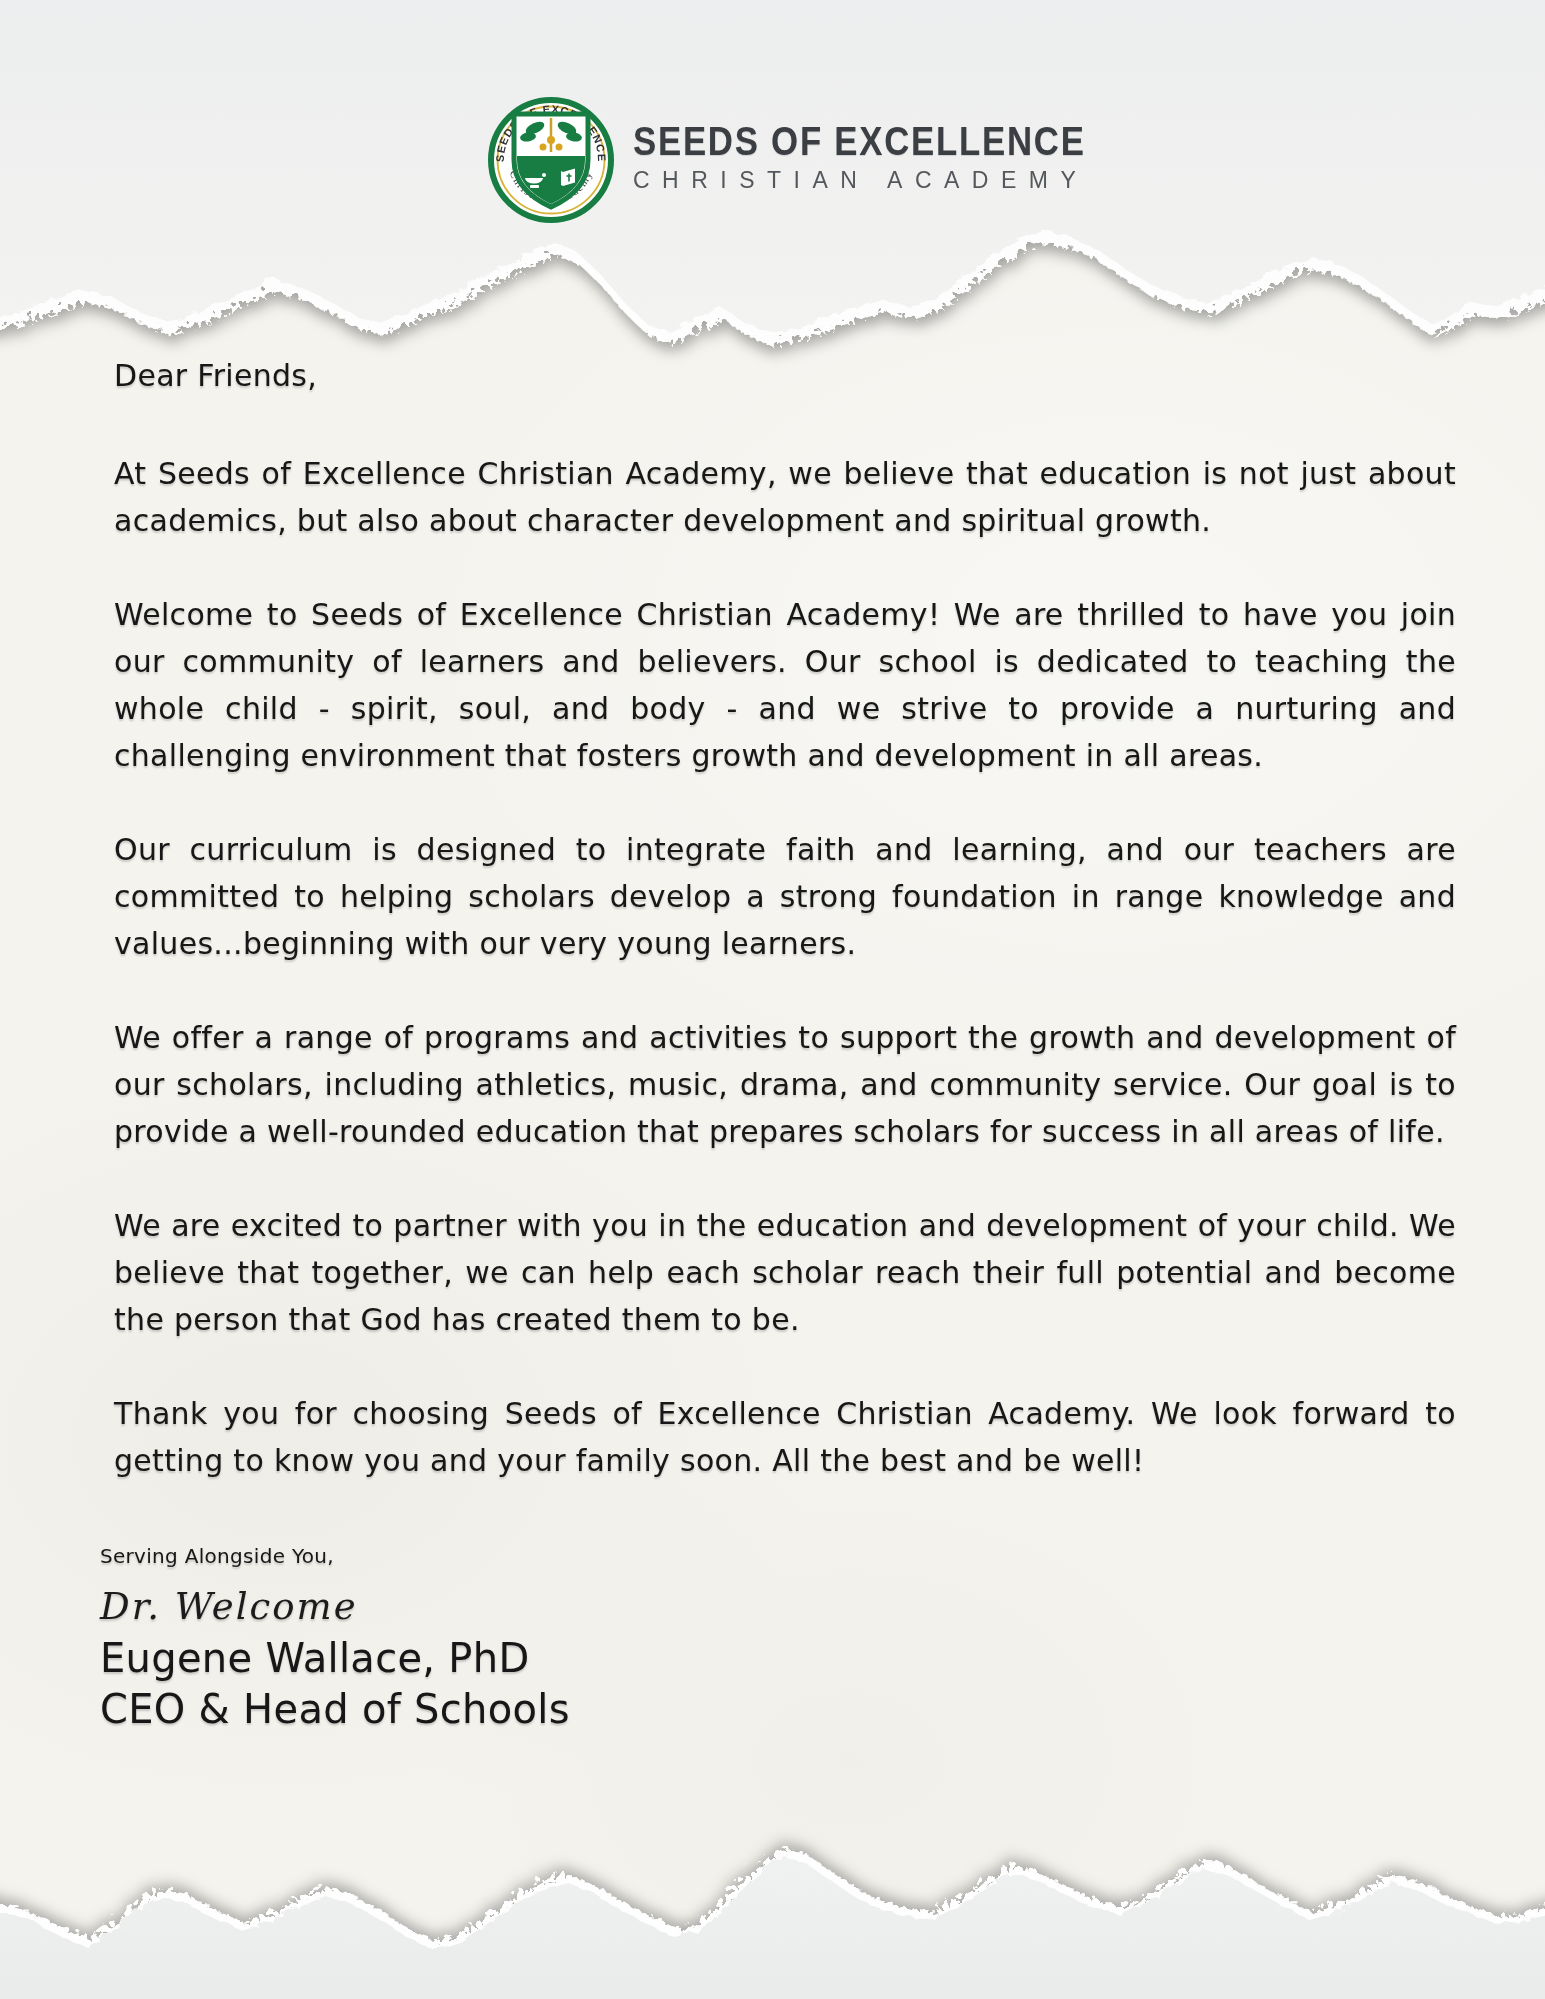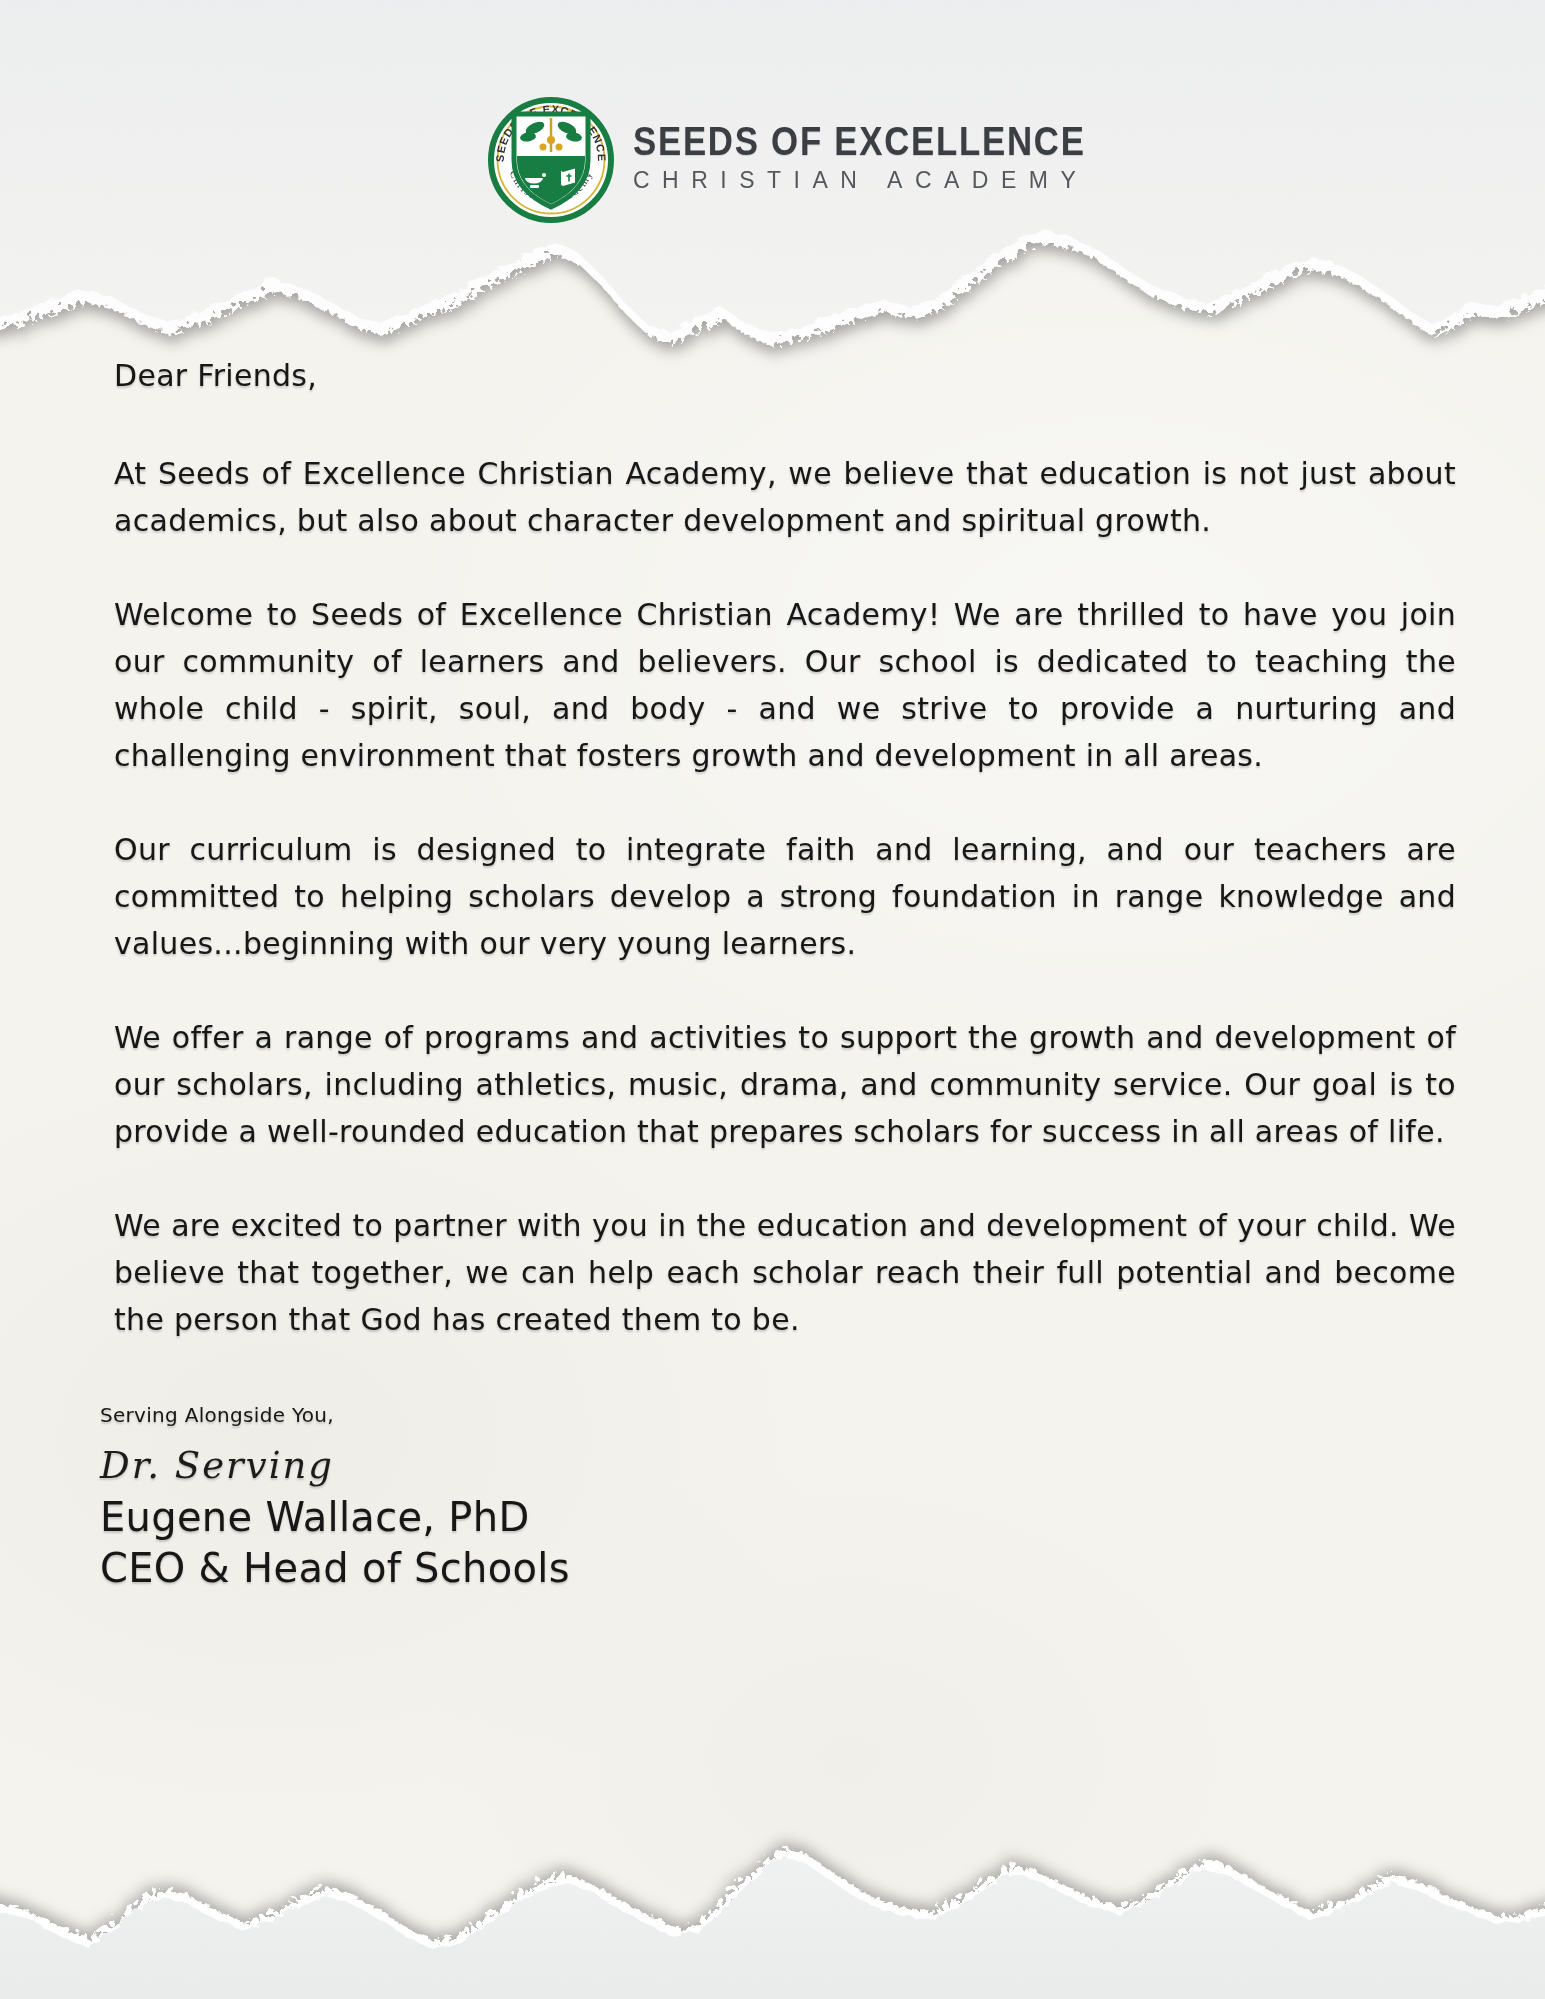--- a/index.html
+++ b/index.html
@@ -54,23 +54,24 @@
 
 <div class="paper"></div>
 
 <main class="letter-body">
   <p class="salutation">Dear Friends,</p>
   <p>At Seeds of Excellence Christian Academy, we believe that education is not just about academics, but also about character development and spiritual growth.</p>
   <p>Welcome to Seeds of Excellence Christian Academy! We are thrilled to have you join our community of learners and believers. Our school is dedicated to teaching the whole child - spirit, soul, and body - and we strive to provide a nurturing and challenging environment that fosters growth and development in all areas.</p>
   <p>Our curriculum is designed to integrate faith and learning, and our teachers are committed to helping scholars develop a strong foundation in range knowledge and values...beginning with our very young learners.</p>
   <p>We offer a range of programs and activities to support the growth and development of our scholars, including athletics, music, drama, and community service. Our goal is to provide a well-rounded education that prepares scholars for success in all areas of life.</p>
   <p>We are excited to partner with you in the education and development of your child. We believe that together, we can help each scholar reach their full potential and become the person that God has created them to be.</p>
+  <p>Thank you for choosing Seeds of Excellence Christian Academy. We look forward to getting to know you and your family soon. All the best and be well!</p>
   <div class="closing">
     <div class="closing-lead">Serving Alongside You,</div>
-    <div class="signature-script">Dr. Serving</div>
+    <div class="signature-script">Dr. Welcome</div>
     <div class="signer-name">Eugene Wallace, PhD</div>
     <div class="signer-title">CEO &amp; Head of Schools</div>
   </div>
 </main>
 
 <svg class="tears" viewBox="0 0 1545 1999" width="1545" height="1999" xmlns="http://www.w3.org/2000/svg">
   <defs>
     <linearGradient id="gTop" x1="0" y1="0" x2="0" y2="1">
       <stop offset="0" stop-color="#ecedee"></stop>
       <stop offset="0.7" stop-color="#f1f1f0"></stop>

